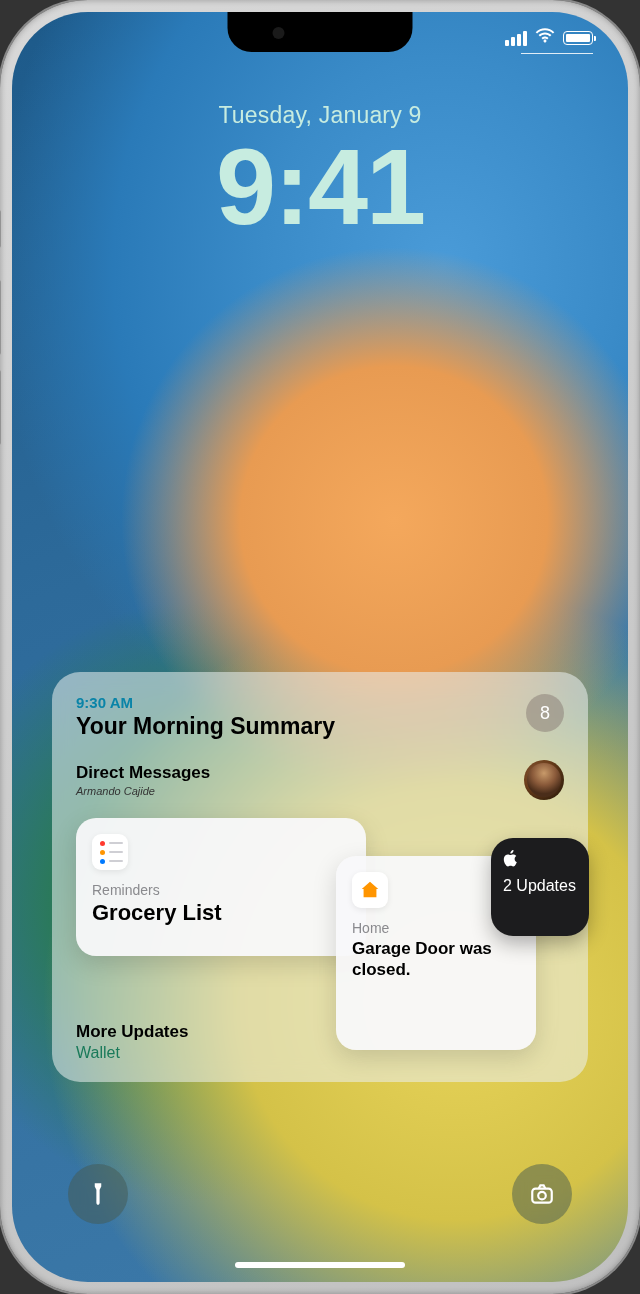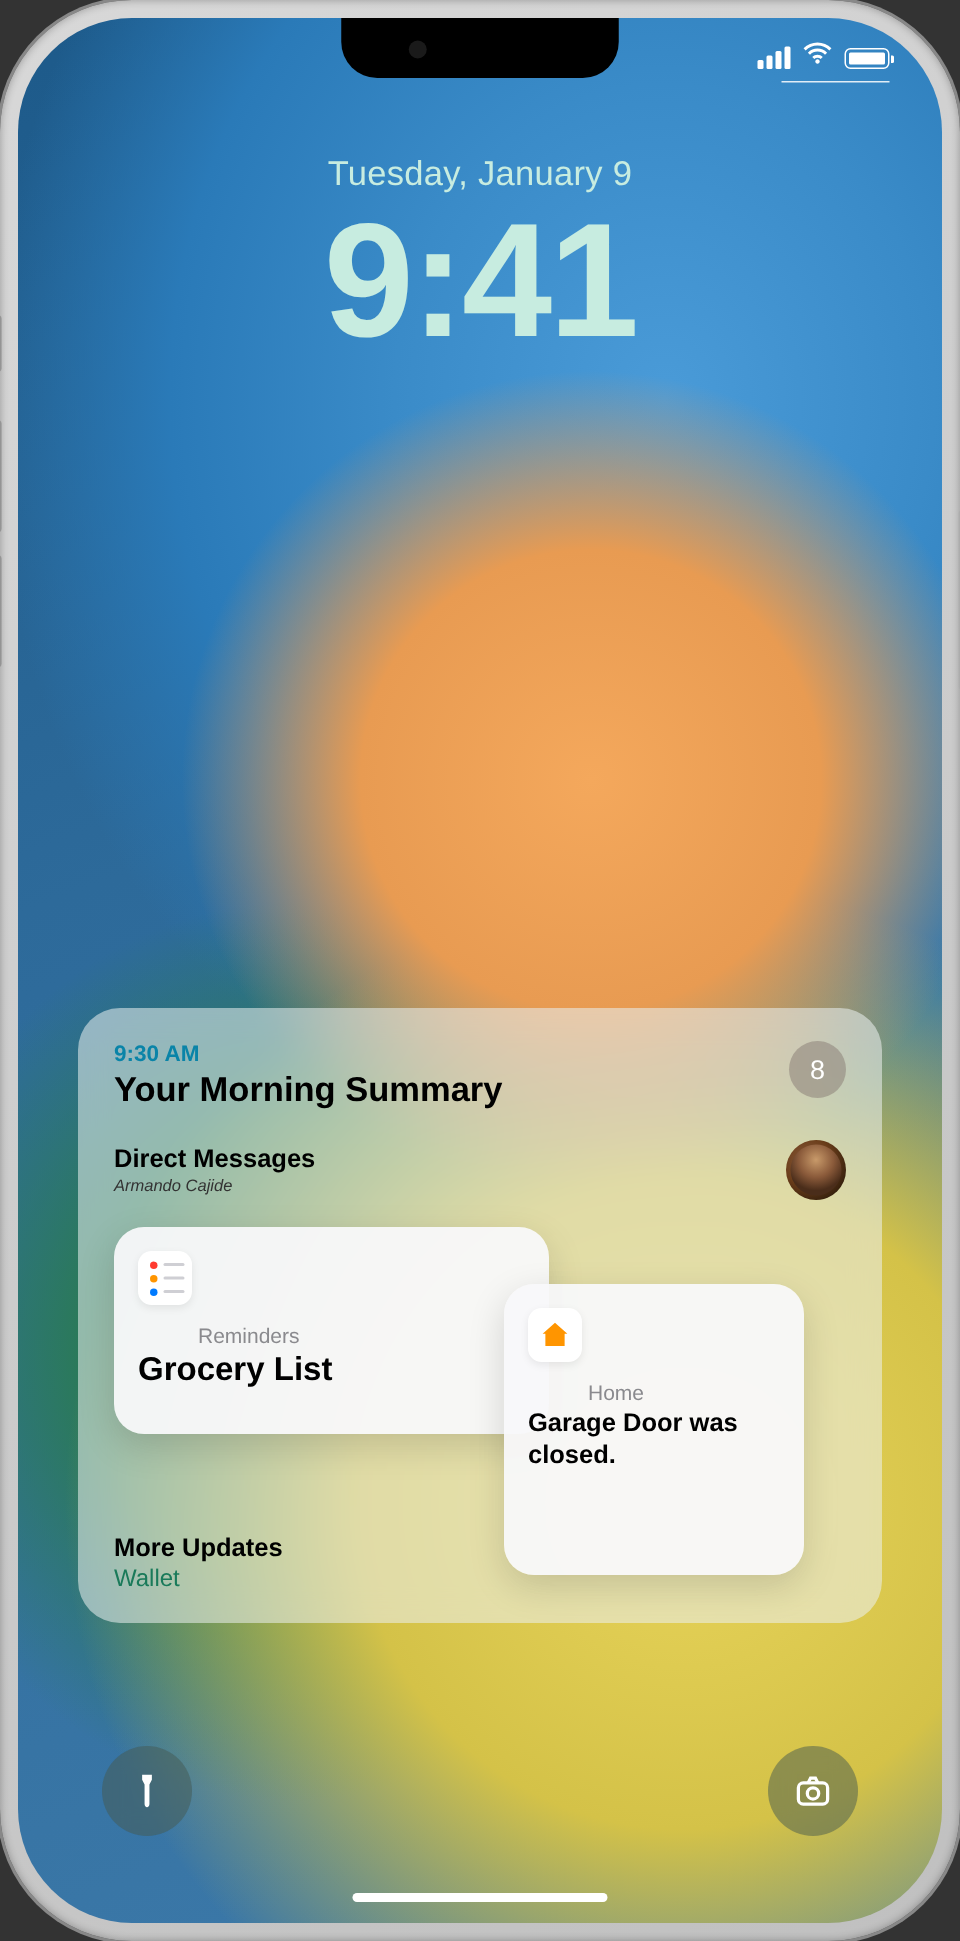--- a/index.html
+++ b/index.html
@@ -189,21 +189,21 @@
   align-items: center;
   justify-content: center;
   font-size: 20px;
   margin-bottom: 12px;
 }
 .reminders-icon { background: #fff; box-shadow: 0 2px 6px rgba(0,0,0,0.08); display:flex; flex-direction:column; gap:4px; padding:7px 8px; align-items:flex-start; justify-content:center;}
 .reminders-icon span { display:flex; align-items:center; gap:4px; }
 .reminders-icon i { width:5px; height:5px; border-radius:50%; }
 .reminders-icon em { width:14px; height:1.5px; background:#cfcfd4; border-radius:1px; }
 .home-icon { background: #fff; box-shadow: 0 2px 6px rgba(0,0,0,0.08); }
-.mini-appname { font-size: 14px; color: #8a8a8e; margin-bottom: 2px; margin-left: 40px; }
+.mini-appname { font-size: 14px; color: #8a8a8e; margin-bottom: 2px; }
 .mini-title { font-size: 22px; font-weight: 700; color: #000; }
 .mini-body { font-size: 17px; font-weight: 600; color: #000; line-height: 1.25; }
 .apple-icon { font-size: 16px; margin-bottom: 6px; display:block; }
 .updates-title { font-size: 16px; font-weight: 500; line-height: 1.15; }
 .more-updates { margin-top: 14px; }
 .more-heading { font-size: 17px; font-weight: 700; color: #000; }
 .more-app { font-size: 16px; color: #1a7a5a; margin-top: 2px; }
 .bottom-buttons { position: absolute; bottom: 58px; left: 0; right: 0; display: flex; justify-content: space-between; padding: 0 56px; }
 .circle-btn {
   width: 60px;
@@ -307,20 +307,28 @@
         <div class="mini-card home-card">
           <div class="mini-icon home-icon">
             <svg width="22" height="22" viewBox="0 0 24 24">
                 <path d="M12 3l9 8h-2v9H5v-9H3l9-8z" fill="#ff9500"></path>
               </svg>
           </div>
           <div class="mini-appname">Home</div>
           <div class="mini-body">Garage Door was closed.</div>
         </div>
 
+        <div class="updates-card">
+          <span class="apple-icon">
+            <svg width="14" height="17" viewBox="0 0 14 17" fill="#fff">
+                <path d="M11.6 9c0-2 1.6-3 1.7-3-1-1.4-2.4-1.6-2.9-1.6-1.2-.1-2.4.7-3 .7-.6 0-1.6-.7-2.6-.7-1.3 0-2.6.8-3.3 2-1.4 2.4-.4 6 1 8 .7 1 1.5 2 2.5 2 1 0 1.4-.6 2.6-.6 1.2 0 1.5.6 2.6.6 1.1 0 1.8-1 2.5-2 .8-1.1 1.1-2.2 1.1-2.3 0 0-2.2-.8-2.2-3.1zM9.7 2.6c.5-.7.9-1.6.8-2.6-.8 0-1.8.6-2.3 1.2-.5.6-1 1.5-.8 2.4.9.1 1.8-.4 2.3-1z"></path>
+              </svg>
+          </span>
+          <div class="updates-title">2 Updates</div>
+        </div>
       </div>
 
       <div class="more-updates">
         <div class="more-heading">More Updates</div>
         <div class="more-app">Wallet</div>
       </div>
     </div>
 
     <div class="bottom-buttons">
       <div class="circle-btn">

